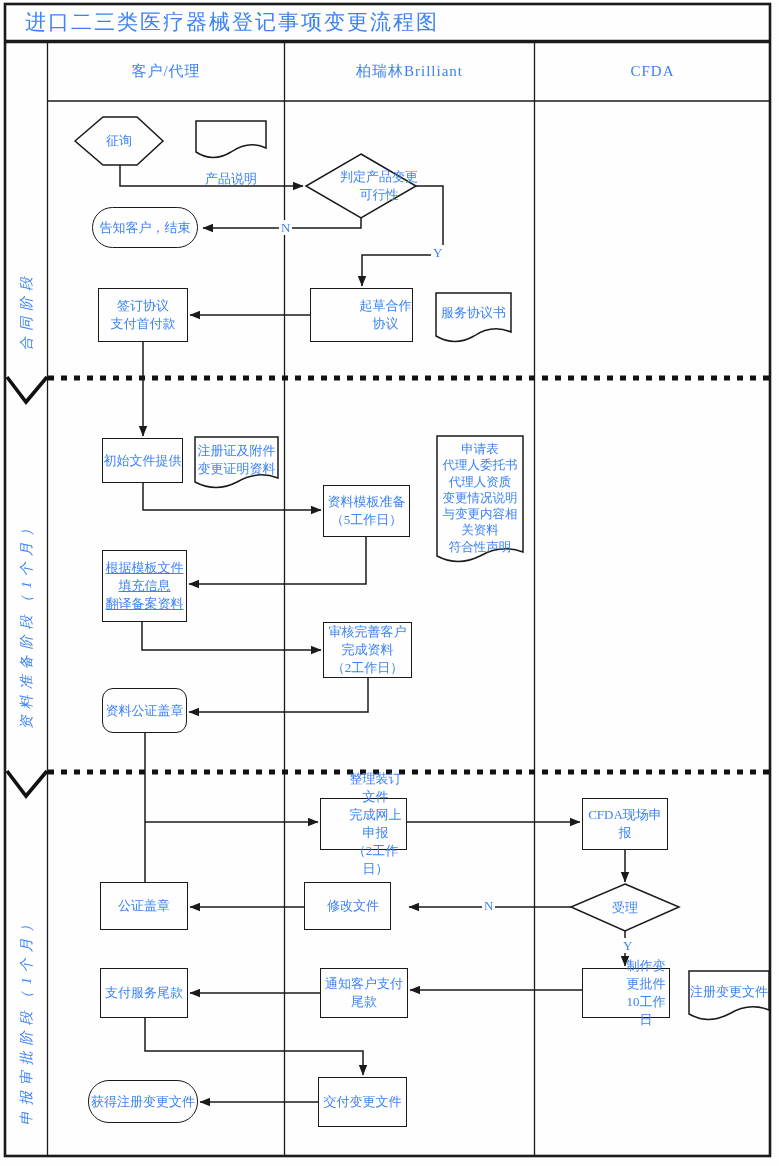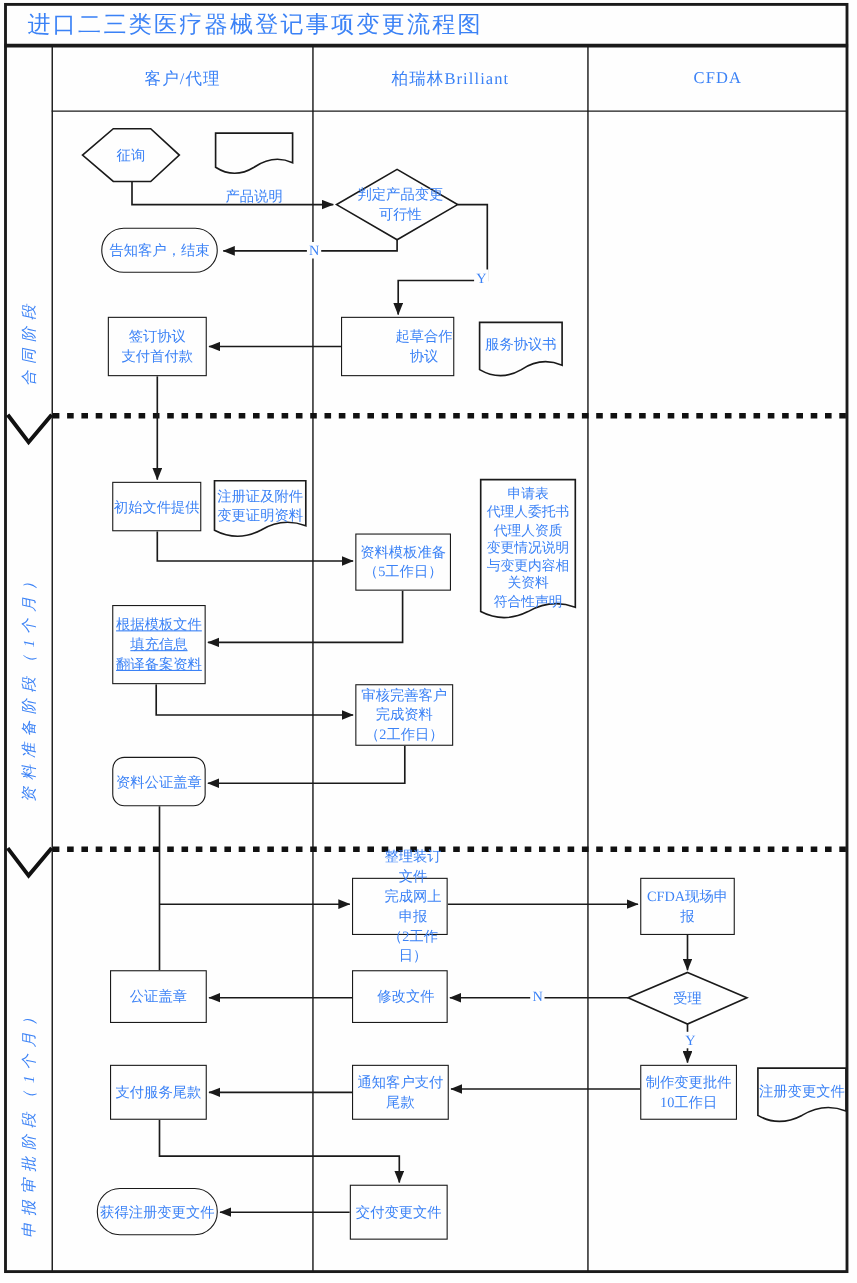--- a/index.html
+++ b/index.html
@@ -104,33 +104,33 @@
 填充信息
 翻译备案资料</div>
   <div class="node" style="left:323px;top:622px;width:89px;height:56px;">审核完善客户
 完成资料
 （2工作日）</div>
   <div class="node" style="left:102px;top:688px;width:85px;height:45px;border-radius:11px;">资料公证盖章</div>
   <div class="node" style="left:320px;top:798px;width:87px;height:52px;padding-left:24px;">整理装订文件
 完成网上申报
 （2工作日）</div>
   <div class="node" style="left:582px;top:798px;width:86px;height:52px;">CFDA现场申报</div>
-  <div class="node" style="left:320px;top:882px;width:87px;height:48px;padding-left:11px;">修改文件</div>
+  <div class="node" style="left:304px;top:882px;width:87px;height:48px;padding-left:11px;">修改文件</div>
   <div class="node" style="left:100px;top:882px;width:88px;height:48px;">公证盖章</div>
-  <div class="node" style="left:582px;top:968px;width:88px;height:50px;">制作变更批件
+  <div class="node" style="left:582px;top:968px;width:88px;height:50px;padding-left:40px;">制作变更批件
 10工作日</div>
   <div class="node" style="left:320px;top:968px;width:88px;height:50px;">通知客户支付
 尾款</div>
   <div class="node" style="left:100px;top:968px;width:88px;height:50px;">支付服务尾款</div>
   <div class="node" style="left:318px;top:1077px;width:89px;height:50px;">交付变更文件</div>
   <div class="node pill" style="left:88px;top:1080px;width:110px;height:43px;">获得注册变更文件</div>
 
   <div class="shape-text" style="left:75px;top:117px;width:88px;height:48px;">征询</div>
   <div class="shape-text" style="left:195px;top:121px;width:72px;height:32px;margin-top:42px;">产品说明</div>
-  <div class="shape-text" style="left:309px;top:154px;width:110px;height:64px;">判定产品变更
+  <div class="shape-text" style="left:324px;top:154px;width:110px;height:64px;">判定产品变更
 可行性</div>
   <div class="shape-text" style="left:435px;top:295px;width:77px;height:36px;">服务协议书</div>
   <div class="shape-text" style="left:194px;top:440px;width:85px;height:40px;">注册证及附件
 变更证明资料</div>
   <div class="shape-text" style="left:436px;top:443px;width:88px;height:110px;font-size:12.5px;line-height:1.3;">申请表
 代理人委托书
 代理人资质
 变更情况说明
 与变更内容相
 关资料

